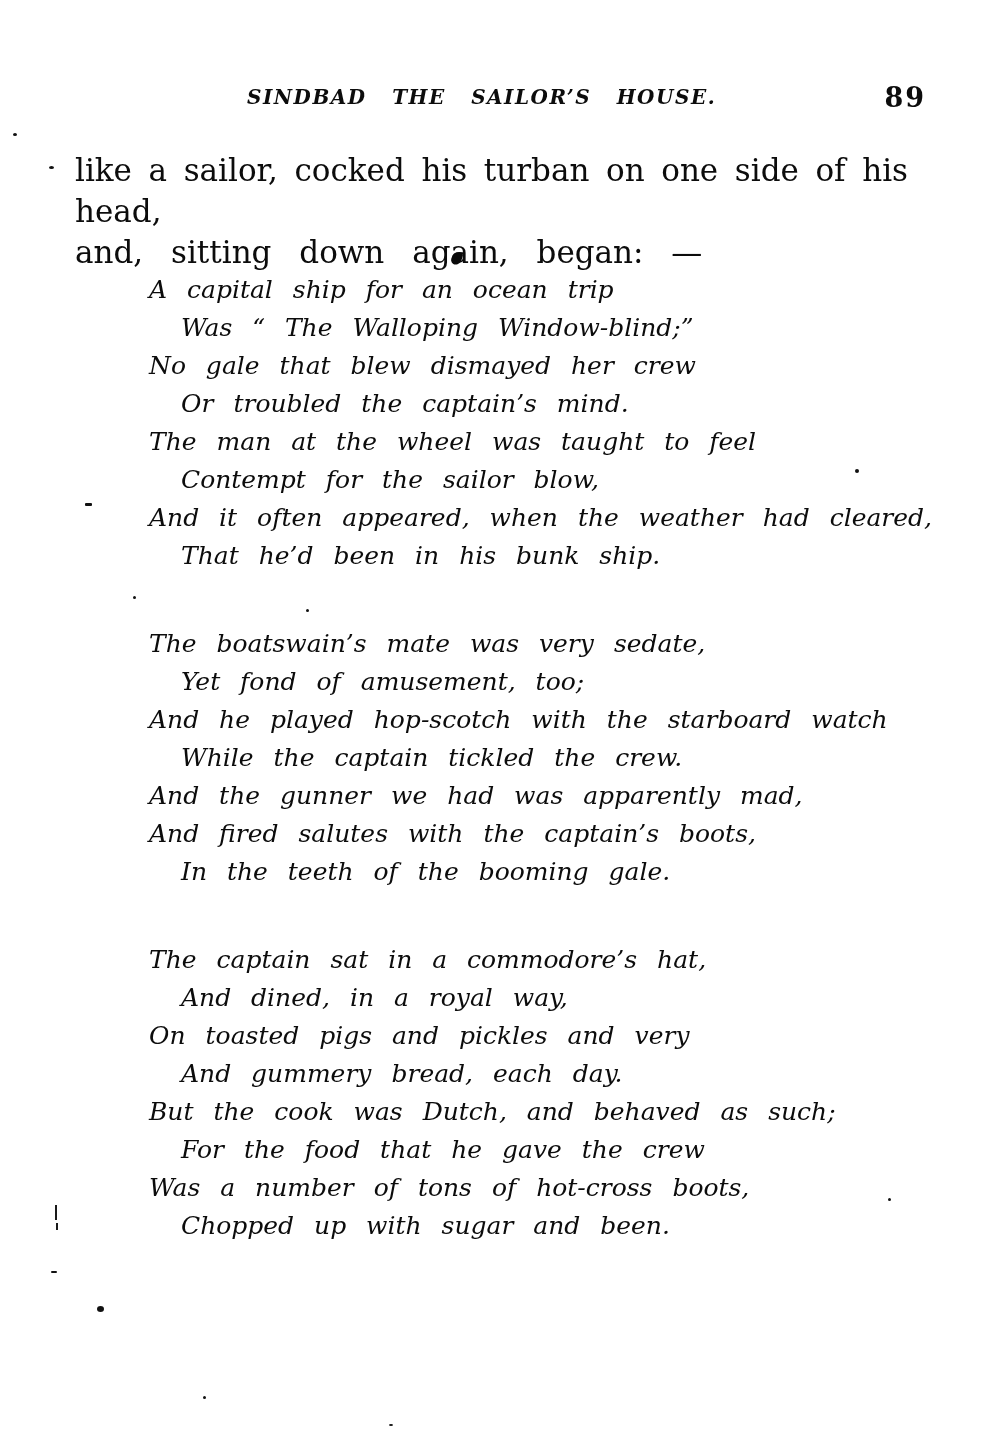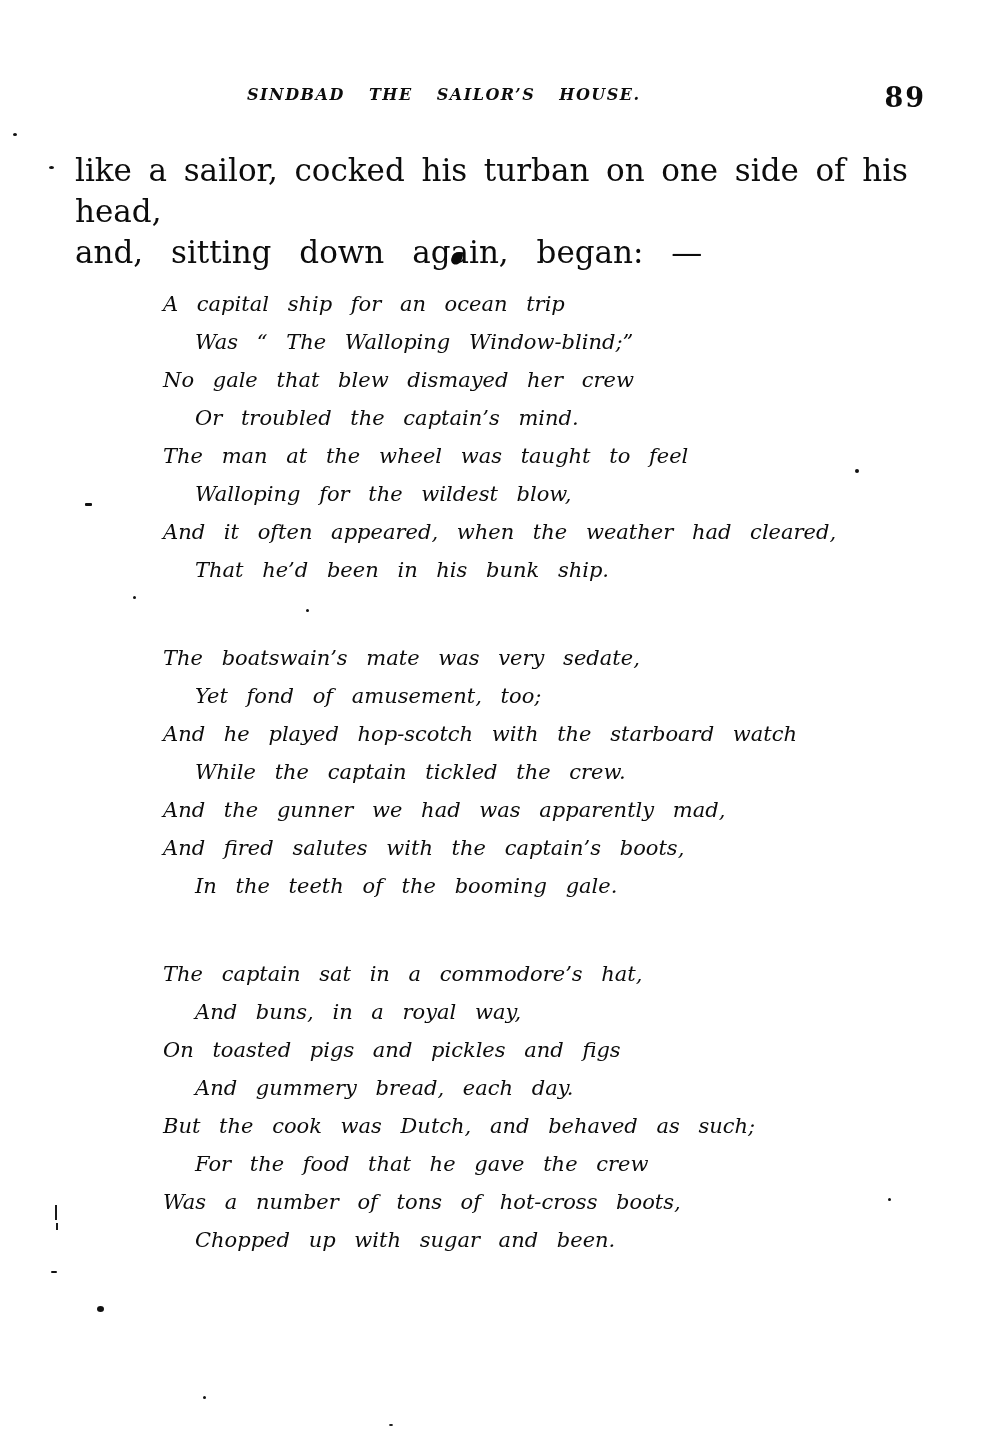--- a/index.html
+++ b/index.html
@@ -14,21 +14,21 @@
     overflow: hidden;
   }
 
   
   .running-head {
     position: absolute;
     left: 247px;
     top: 85px;
     font-style: italic;
     font-weight: 600;
-    font-size: 16px;
+    font-size: 20px;
     letter-spacing: 1.5px;
     word-spacing: 17px;
     white-space: nowrap;
   }
   .page-number {
     position: absolute;
     right: 68px;
     top: 82px;
     font-weight: 700;
     font-size: 27px;
@@ -49,28 +49,27 @@
     text-align: justify;
     text-align-last: justify;
   }
   .para-line {
     word-spacing: 18px;
   }
 
   
   .poem {
     position: absolute;
-    left: 163px;
+    left: 149px;
     top: 271px;
     font-style: italic;
-    font-size: 21px;
+    font-size: 25px;
     line-height: 38px;
     word-spacing: 12px;
     font-weight: 500;
-    margin-top: 14px;
   }
   .stanza { margin-bottom: 50px; }
   .pline { white-space: nowrap; }
   .pline.indent { margin-left: 32px; }
 
   
   .speck {
     position: absolute;
     background: #111;
     border-radius: 50%;
@@ -115,37 +114,37 @@
     <div class="para-line">and, sitting down again, began: —</div>
   </div>
 
   <div class="poem">
     <div class="stanza">
       <div class="pline">A capital ship for an ocean trip</div>
       <div class="pline indent">Was “ The Walloping Window-blind;”</div>
       <div class="pline">No gale that blew dismayed her crew</div>
       <div class="pline indent">Or troubled the captain’s mind.</div>
       <div class="pline">The man at the wheel was taught to feel</div>
-      <div class="pline indent">Walloping for the wildest blow,</div>
+      <div class="pline indent">Contempt for the sailor blow,</div>
       <div class="pline">And it often appeared, when the weather had cleared,</div>
       <div class="pline indent">That he’d been in his bunk ship.</div>
     </div>
     <div class="stanza">
       <div class="pline">The boatswain’s mate was very sedate,</div>
       <div class="pline indent">Yet fond of amusement, too;</div>
       <div class="pline">And he played hop-scotch with the starboard watch</div>
       <div class="pline indent">While the captain tickled the crew.</div>
       <div class="pline">And the gunner we had was apparently mad,</div>
       <div class="pline">And fired salutes with the captain’s boots,</div>
       <div class="pline indent">In the teeth of the booming gale.</div>
     </div>
     <div class="stanza">
       <div class="pline">The captain sat in a commodore’s hat,</div>
-      <div class="pline indent">And buns, in a royal way,</div>
-      <div class="pline">On toasted pigs and pickles and figs</div>
+      <div class="pline indent">And dined, in a royal way,</div>
+      <div class="pline">On toasted pigs and pickles and very</div>
       <div class="pline indent">And gummery bread, each day.</div>
       <div class="pline">But the cook was Dutch, and behaved as such;</div>
       <div class="pline indent">For the food that he gave the crew</div>
       <div class="pline">Was a number of tons of hot-cross boots,</div>
       <div class="pline indent">Chopped up with sugar and been.</div>
     </div>
   </div>
 
   <div class="ink-blob"></div>
   <div class="margin-tick"></div>

